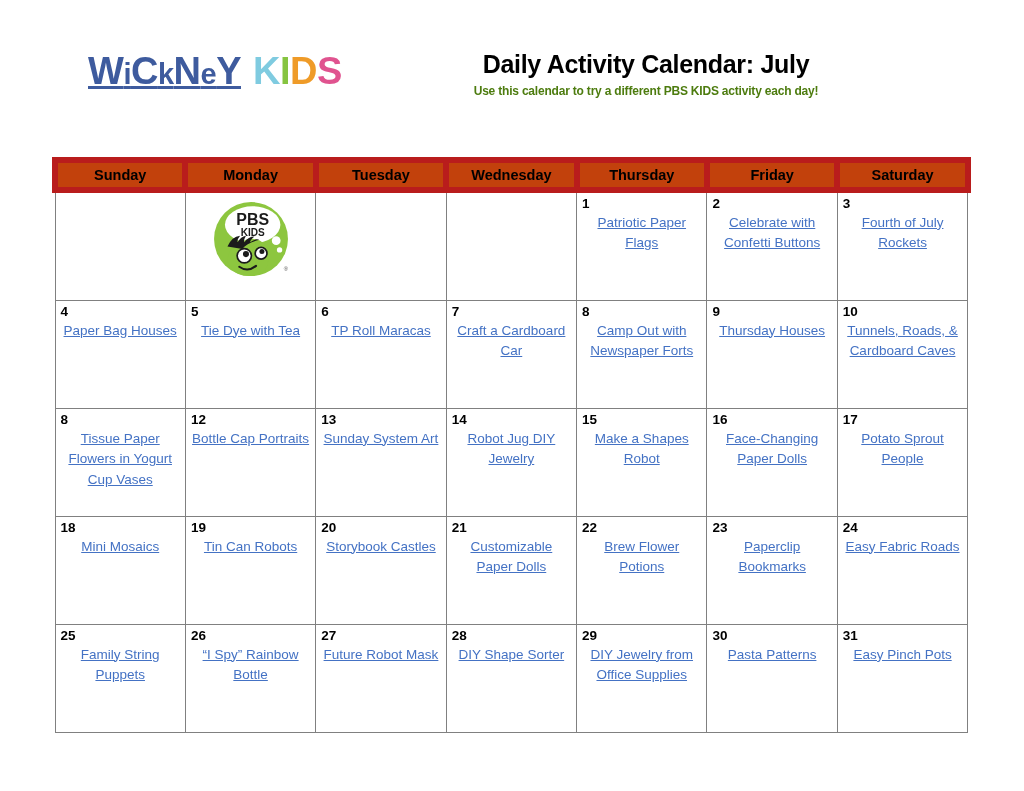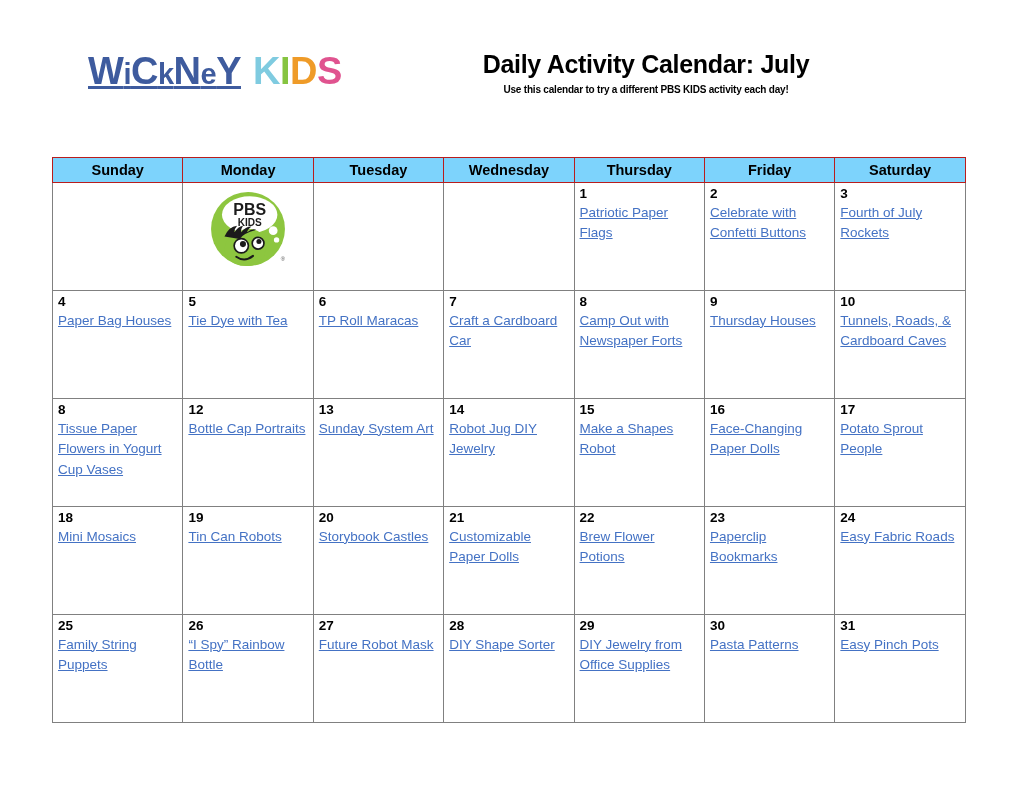--- a/index.html
+++ b/index.html
@@ -49,45 +49,45 @@
     text-align: center;
   }
   .cal-title {
     font-size: 25px;
     font-weight: bold;
     letter-spacing: -0.3px;
     line-height: 1.15;
     color: #000;
   }
   .cal-subtitle {
-    font-size: 10px;
+    font-size: 12px;
     font-weight: bold;
     margin-top: 5px;
     letter-spacing: -0.2px;
-    color: #000000;
+    color: #4d7c0f;
   }
 
   
   .calendar-wrap {
     position: absolute;
     left: 52px;
     top: 157px;
     width: 913px;
   }
   table.calendar {
     border-collapse: collapse;
     table-layout: fixed;
     width: 913px;
     border: 1px solid #808080;
   }
   table.calendar col { width: 130.4px; }
 
   table.calendar th {
-    background: #7dd3fc;
-    border: 1px solid #b91c1c;
+    background: #c2410c;
+    border: 6px solid #b91c1c;
     height: 24px;
     font-size: 14.5px;
     font-weight: bold;
     text-align: center;
     vertical-align: middle;
     color: #000;
     padding: 0;
   }
   table.calendar td {
     border: 1px solid #808080;
@@ -102,21 +102,21 @@
     color: #000;
     line-height: 1.15;
     text-align: left;
   }
   .activity {
     display: block;
     margin-top: 1px;
     font-size: 13.5px;
     line-height: 1.52;
     color: #4472C4;
-    text-align: left;
+    text-align: center;
     text-decoration: underline;
     text-underline-offset: 1px;
     cursor: pointer;
     word-wrap: break-word;
   }
 
   
   .pbs-cell {
     position: relative;
   }

